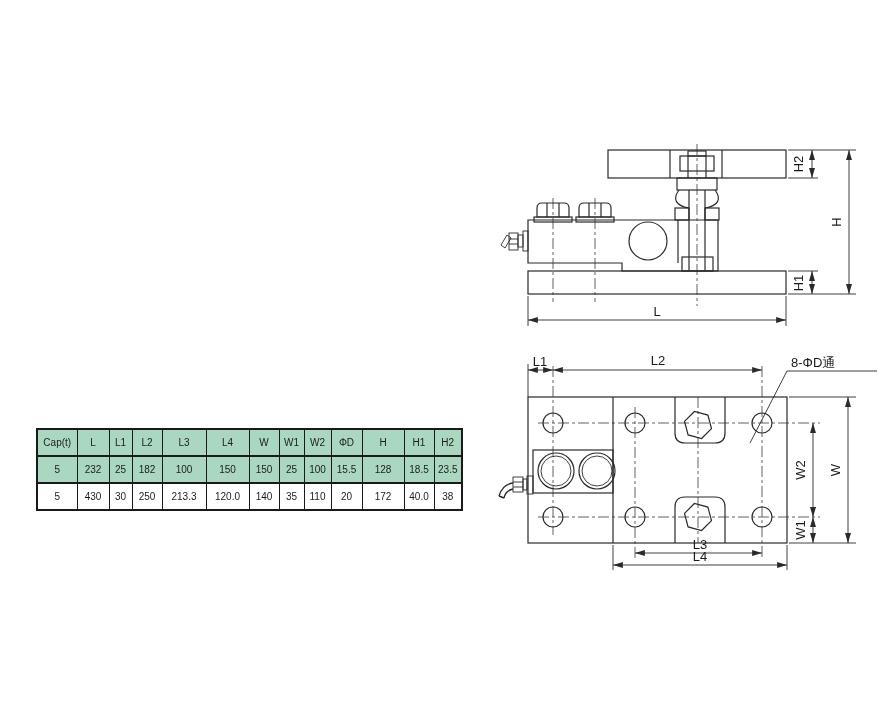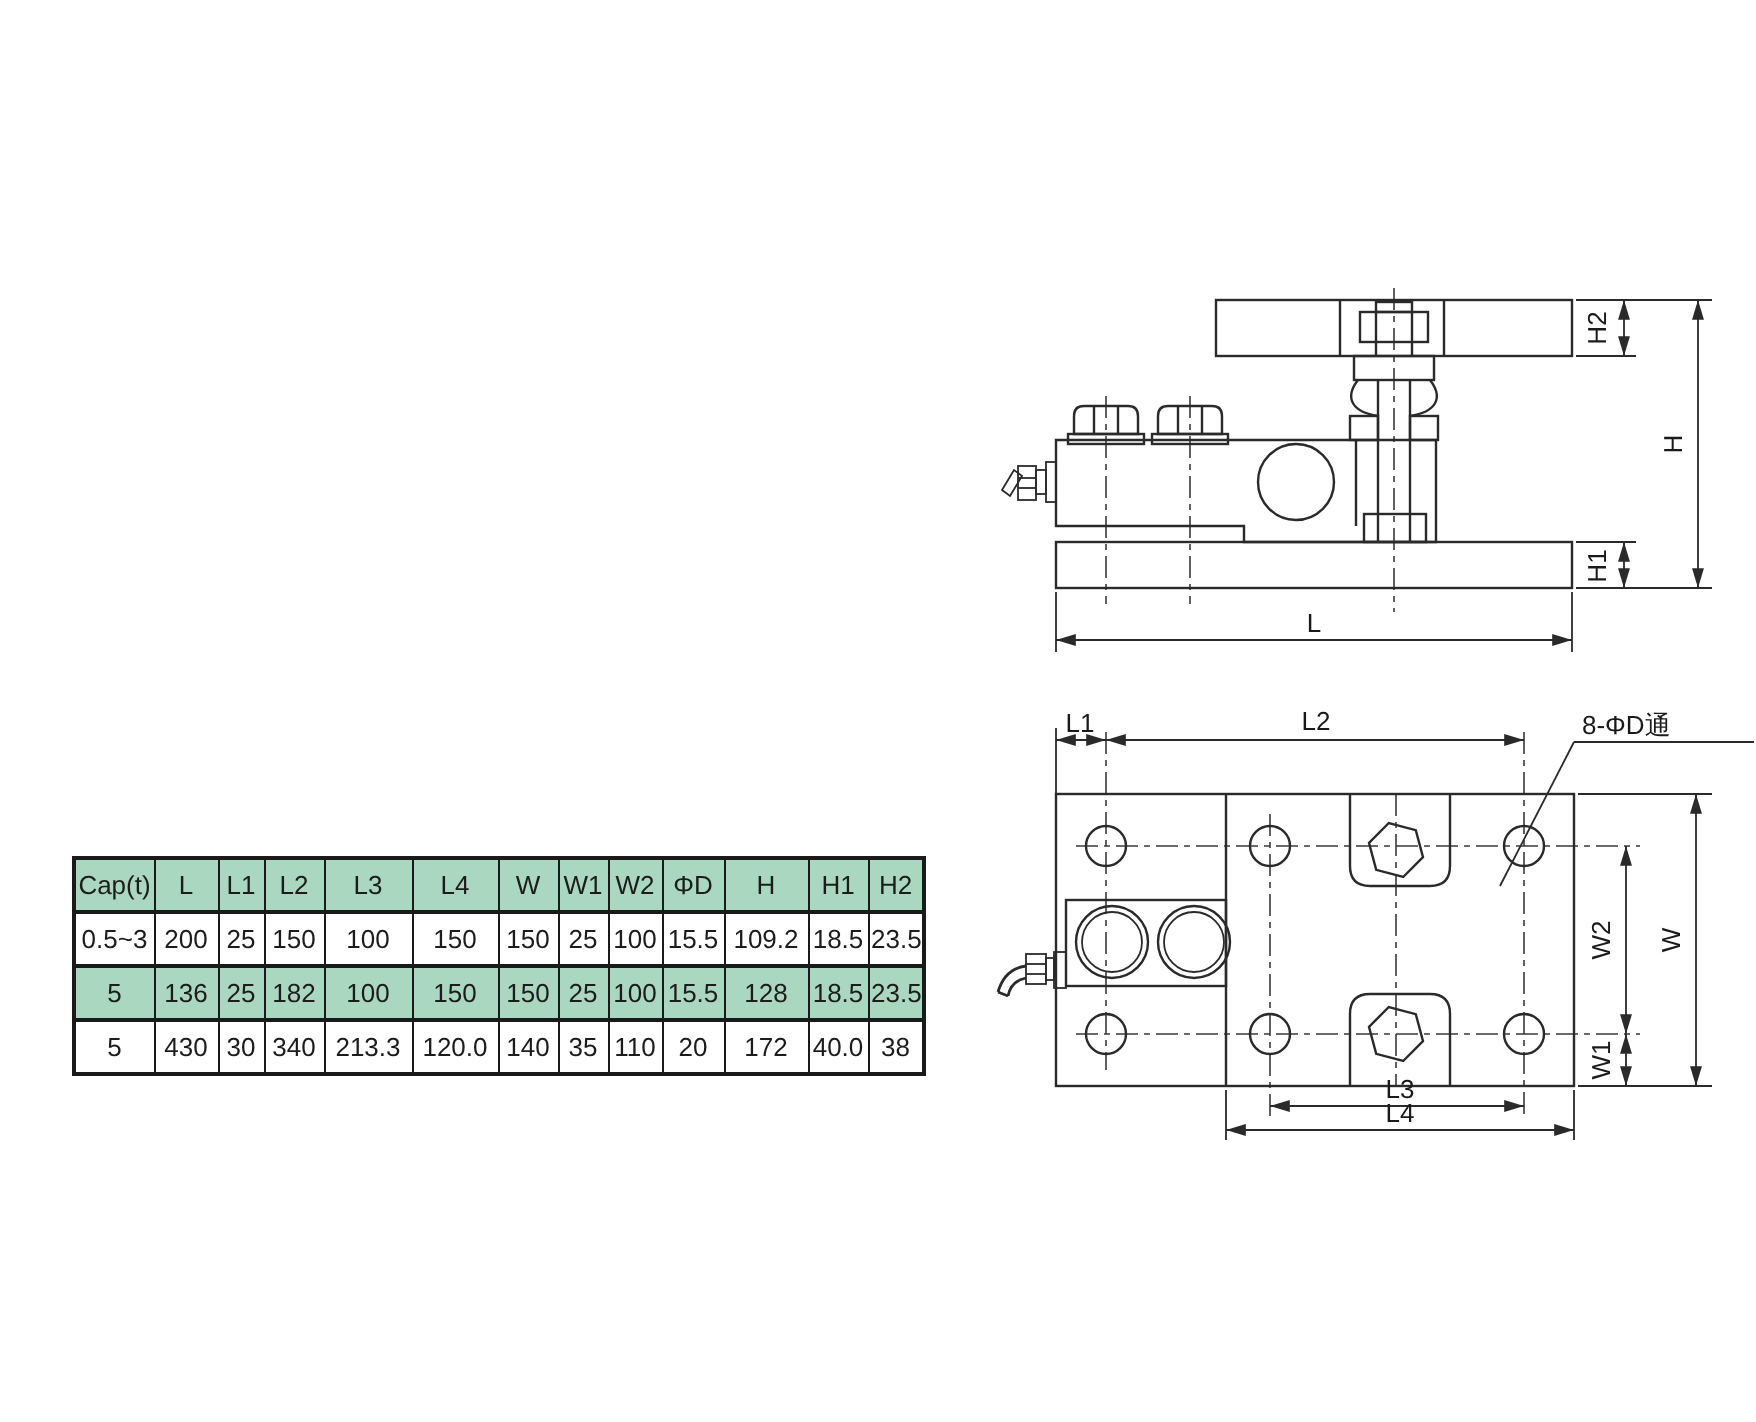--- a/index.html
+++ b/index.html
@@ -2,21 +2,21 @@
 <html style="--green: #aad7bf;"><head>
 <meta charset="utf-8">
 <style>
   html,body{margin:0;padding:0;background:#fff;}
   #canvas{position:relative;width:878px;height:711px;background:#fff;overflow:hidden;
           font-family:"Liberation Sans",sans-serif;}
   
   #spec-table{position:absolute;left:36px;top:428px;border-collapse:collapse;table-layout:fixed;
               width:427px;font-family:"Liberation Sans",sans-serif;}
   #spec-table th,#spec-table td{border-left:1px solid #1a1a1a;border-top:2px solid #1a1a1a;
-              height:25px;text-align:center;vertical-align:middle;font-size:13px;font-weight:normal;
+              height:25px;text-align:center;vertical-align:middle;font-size:10px;font-weight:normal;
               color:#1c1c1c;padding:0 1px;white-space:nowrap;}
   #spec-table{border:2px solid #1a1a1a;}
   #spec-table tr.hl td, #spec-table thead th{background:var(--green,#aad7bf);}
   
   svg{position:absolute;left:0;top:0;}
   .ln{stroke:#2a2a2a;fill:none;stroke-width:1.2px;}
   .thin{stroke:#2a2a2a;fill:none;stroke-width:0.9px;}
   .cl{stroke:#3a3a3a;fill:none;stroke-width:0.8px;stroke-dasharray:11 3 3 3;}
   .dim{stroke:#2a2a2a;fill:none;stroke-width:0.9px;}
   .lbl{font-family:"Liberation Sans",sans-serif;font-size:13px;fill:#1a1a1a;stroke:none;}
@@ -215,55 +215,40 @@
           <th>W</th>
           <th>W1</th>
           <th>W2</th>
           <th>ΦD</th>
           <th>H</th>
           <th>H1</th>
           <th>H2</th>
         </tr>
     </thead>
     <tbody id="spec-body">
-        <tr>
-          <td>0.5~3</td>
-          <td>200</td>
-          <td>25</td>
-          <td>150</td>
-          <td>100</td>
-          <td>150</td>
-          <td>150</td>
-          <td>25</td>
-          <td>100</td>
-          <td>15.5</td>
-          <td>109.2</td>
-          <td>18.5</td>
-          <td>23.5</td>
-        </tr>
         <tr class="hl">
           <td>5</td>
-          <td>136</td>
+          <td>232</td>
           <td>25</td>
           <td>182</td>
           <td>100</td>
           <td>150</td>
           <td>150</td>
           <td>25</td>
           <td>100</td>
           <td>15.5</td>
           <td>128</td>
           <td>18.5</td>
           <td>23.5</td>
         </tr>
         <tr>
           <td>5</td>
           <td>430</td>
           <td>30</td>
-          <td>340</td>
+          <td>250</td>
           <td>213.3</td>
           <td>120.0</td>
           <td>140</td>
           <td>35</td>
           <td>110</td>
           <td>20</td>
           <td>172</td>
           <td>40.0</td>
           <td>38</td>
         </tr>

